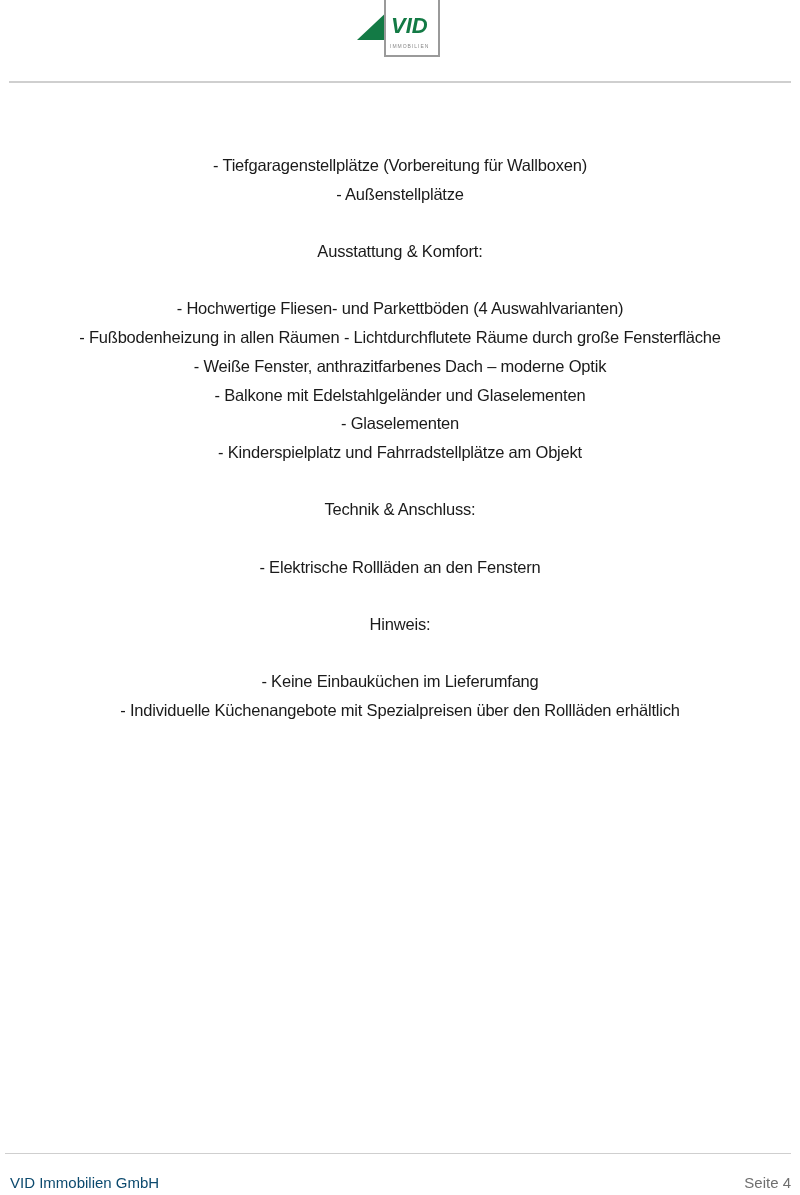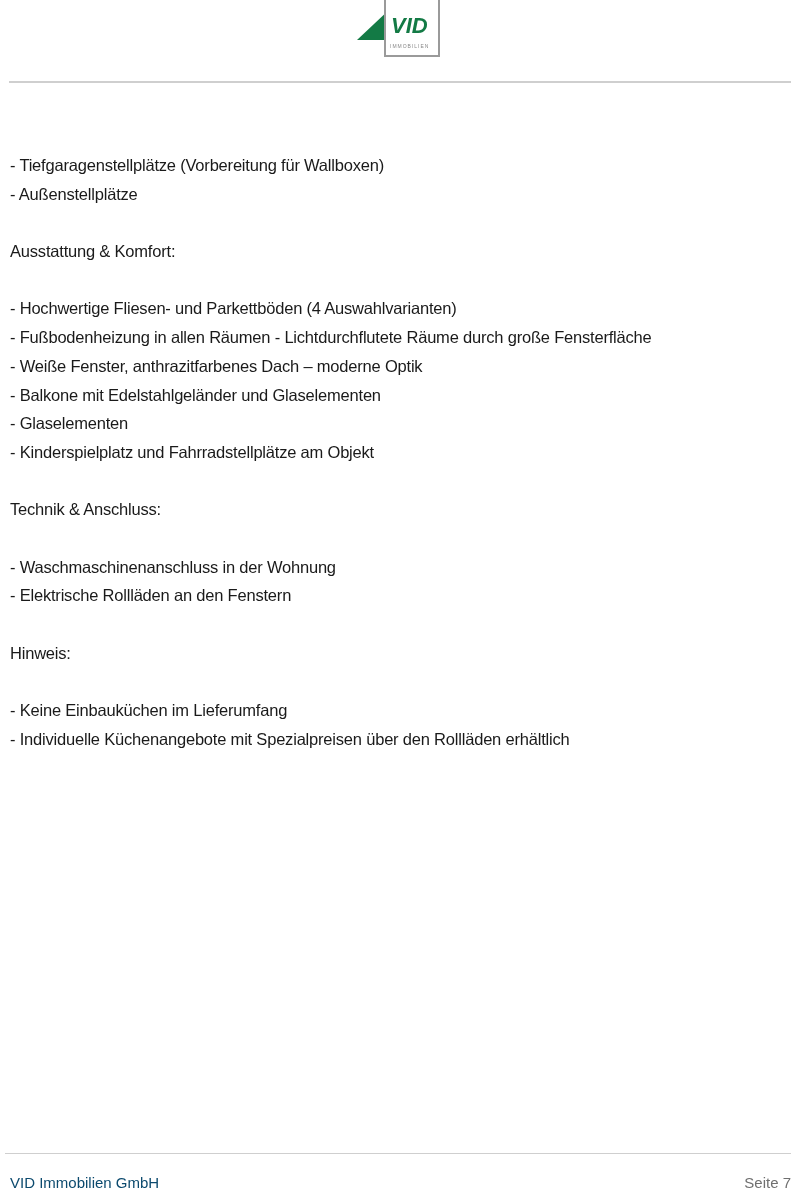--- a/index.html
+++ b/index.html
@@ -80,20 +80,21 @@
       background: #cfcfcf;
     }
     .content {
       position: absolute;
       left: 10px;
       top: 151px;
       width: 780px;
       font-size: 16.5px;
       line-height: 28.7px;
       letter-spacing: -0.2px;
+      text-align: center;
     }
     .line {
       white-space: nowrap;
       height: 28.7px;
     }
     .blank {
       height: 28.7px;
     }
     .footer-left {
       position: absolute;
@@ -132,25 +133,24 @@
   <div class="line">- Hochwertige Fliesen- und Parkettböden (4 Auswahlvarianten)</div>
   <div class="line">- Fußbodenheizung in allen Räumen - Lichtdurchflutete Räume durch große Fensterfläche</div>
   <div class="line">- Weiße Fenster, anthrazitfarbenes Dach – moderne Optik</div>
   <div class="line">- Balkone mit Edelstahlgeländer und Glaselementen</div>
   <div class="line">- Glaselementen</div>
   <div class="line">- Kinderspielplatz und Fahrradstellplätze am Objekt</div>
   <div class="blank"></div>
 
   <div class="line">Technik &amp; Anschluss:</div>
   <div class="blank"></div>
-  <div class="line">- Waschmaschinenanschluss in der Wohnung</div>
   <div class="line">- Elektrische Rollläden an den Fenstern</div>
   <div class="blank"></div>
 
   <div class="line">Hinweis:</div>
   <div class="blank"></div>
   <div class="line">- Keine Einbauküchen im Lieferumfang</div>
   <div class="line">- Individuelle Küchenangebote mit Spezialpreisen über den Rollläden erhältlich</div>
 </div>
 
 <div class="rule-bottom"></div>
 <div class="footer-left">VID Immobilien GmbH</div>
-<div class="footer-right">Seite 7</div>
+<div class="footer-right">Seite 4</div>
 
 </body></html>

